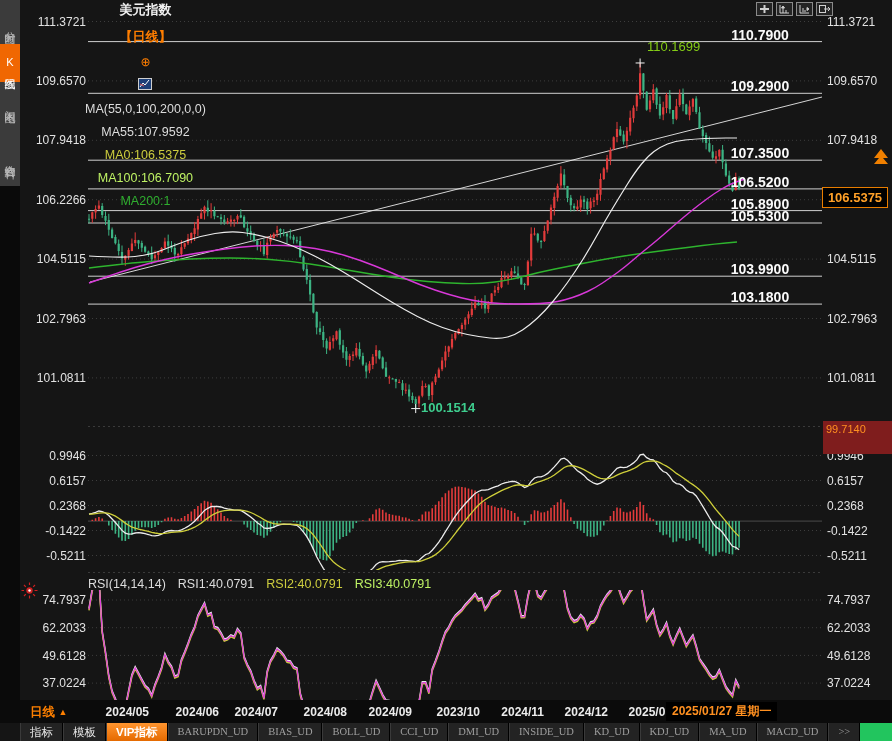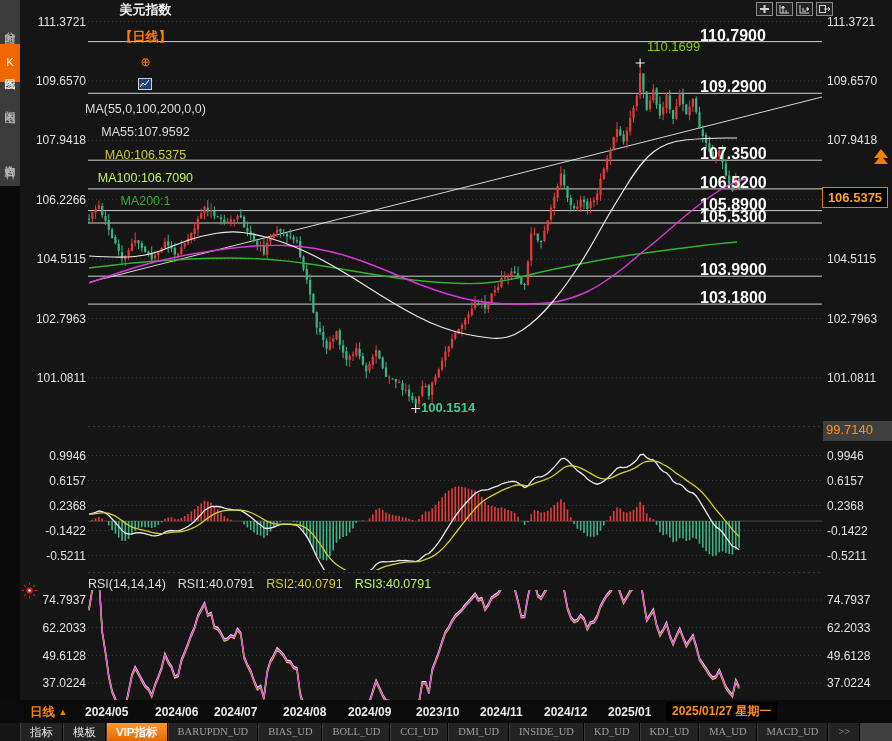--- a/index.html
+++ b/index.html
@@ -3,50 +3,50 @@
 <meta charset="utf-8">
 <style>
   html,body{margin:0;padding:0;background:#141414;width:892px;height:741px;overflow:hidden;
     font-family:"Liberation Sans",sans-serif;-webkit-font-smoothing:antialiased;}
   #stage{position:relative;width:892px;height:741px;background:#151515;}
   #chart-svg{position:absolute;left:0;top:0;z-index:1;}
   .abs{position:absolute;z-index:3;white-space:nowrap;}
   
   .pl{position:absolute;left:24px;width:62px;text-align:right;font-size:12px;color:#e2e2e2;z-index:3;}
   .pr{position:absolute;left:827px;width:64px;text-align:left;font-size:12px;color:#e2e2e2;z-index:3;}
-  .hl{position:absolute;left:700px;width:120px;text-align:left;font-size:16px;font-weight:bold;color:#fafafa;z-index:3;}
-  .mo{position:absolute;top:705px;width:64px;text-align:left;font-size:12px;font-weight:bold;color:#ececec;z-index:4;}
+  .hl{position:absolute;left:700px;width:120px;text-align:center;font-size:14px;font-weight:bold;color:#fafafa;z-index:3;}
+  .mo{position:absolute;top:705px;width:64px;text-align:right;font-size:12px;font-weight:bold;color:#ececec;z-index:4;}
   
   .hdr{position:absolute;left:85px;top:1px;display:flex;gap:9px;align-items:center;font-size:13px;z-index:4;flex-direction:column;}
   .hdr .sym{color:#f2f2f2;font-weight:bold;}
   .hdr .per{color:#ff7e00;font-weight:bold;}
   .hdr .add{color:#ff7e00;font-size:12px;}
   .hdr .mas{color:#dcdcdc;font-size:12.5px;}
   .c-y{color:#cdcd3e;} .c-m{color:#bef264;} .c-g{color:#2fae2f;} .c-w{color:#dcdcdc;}
   .subhdr{position:absolute;display:flex;gap:12px;font-size:12.5px;z-index:4;}
   
   .sidebar{position:absolute;left:0;top:0;width:20px;height:186px;background:#3b3b3b;z-index:5;}
   .side-below{position:absolute;left:0;top:186px;width:20px;height:514px;background:#0a0a0a;z-index:5;}
   .vtab{position:absolute;left:0;width:20px;writing-mode:vertical-lr;text-orientation:upright;
     color:#b9b9b9;font-size:11px;line-height:20px;text-align:center;letter-spacing:1px;cursor:pointer;}
   .vtab.active{background:#f06702;color:#fff;}
   
   .price-tag{position:absolute;left:822px;top:187px;width:64px;height:19px;line-height:19px;text-align:center;
     background:#000;border:1.5px solid #e87d00;color:#ffa028;font-size:13px;font-weight:bold;z-index:4;}
-  .macd-tag{position:absolute;left:823px;top:421px;width:66px;height:20px;line-height:17px;
-    background:#404040;color:#ff9020;font-size:13px;padding-left:3px;z-index:4;}
+  .macd-tag{position:absolute;left:823px;top:421px;width:66px;height:33px;line-height:17px;
+    background:#7f1d1d;color:#ff9020;font-size:11px;padding-left:3px;z-index:4;}
   .hi-lbl{position:absolute;left:647px;top:39px;color:#84cc16;font-weight:normal;font-size:13px;z-index:4;}
   .lo-lbl{position:absolute;left:421px;top:400px;color:#3ecd8e;font-weight:bold;font-size:13px;z-index:4;}
   
   .daterow{position:absolute;left:0;top:700px;width:892px;height:23px;background:#0b0b0b;z-index:2;}
   .perisel{position:absolute;left:30px;top:704px;color:#ff8000;font-size:12.5px;font-weight:bold;z-index:4;cursor:pointer;}
   .perisel .arr{font-size:9px;vertical-align:1px;}
   .datebox{position:absolute;left:666px;top:702px;height:17px;line-height:17px;background:#000;color:#ff9020;
     font-size:12px;font-weight:bold;padding:1px 6px;z-index:6;}
-  .toolbar{position:absolute;left:20px;top:723px;width:872px;height:18px;display:flex;background:#404040;z-index:6;}
+  .toolbar{position:absolute;left:20px;top:723px;width:872px;height:18px;display:flex;background:#22c55e;z-index:6;}
   .tbi{height:18px;line-height:18px;padding:0 9px;background:#232323;color:#9f9f9f;
     font-family:Liberation Serif, serif;font-size:10.5px;border-left:1px solid #3a3a3a;
     border-right:1px solid #000;cursor:pointer;}
   .tbi.cjk{font-family:"Liberation Sans",sans-serif;color:#e8e8e8;font-size:11.5px;}
   .tbi.vip{background:linear-gradient(#ff952f,#e56a00);color:#fff;font-weight:bold;
     font-family:"Liberation Sans",sans-serif;font-size:11.5px;}
   .wm{position:absolute;right:3px;top:684px;font-size:40px;color:#f8f8f8;letter-spacing:1px;z-index:9;
     line-height:1;pointer-events:none;}
   
   .trbtns{position:absolute;left:756px;top:2px;display:flex;gap:3px;z-index:4;}

